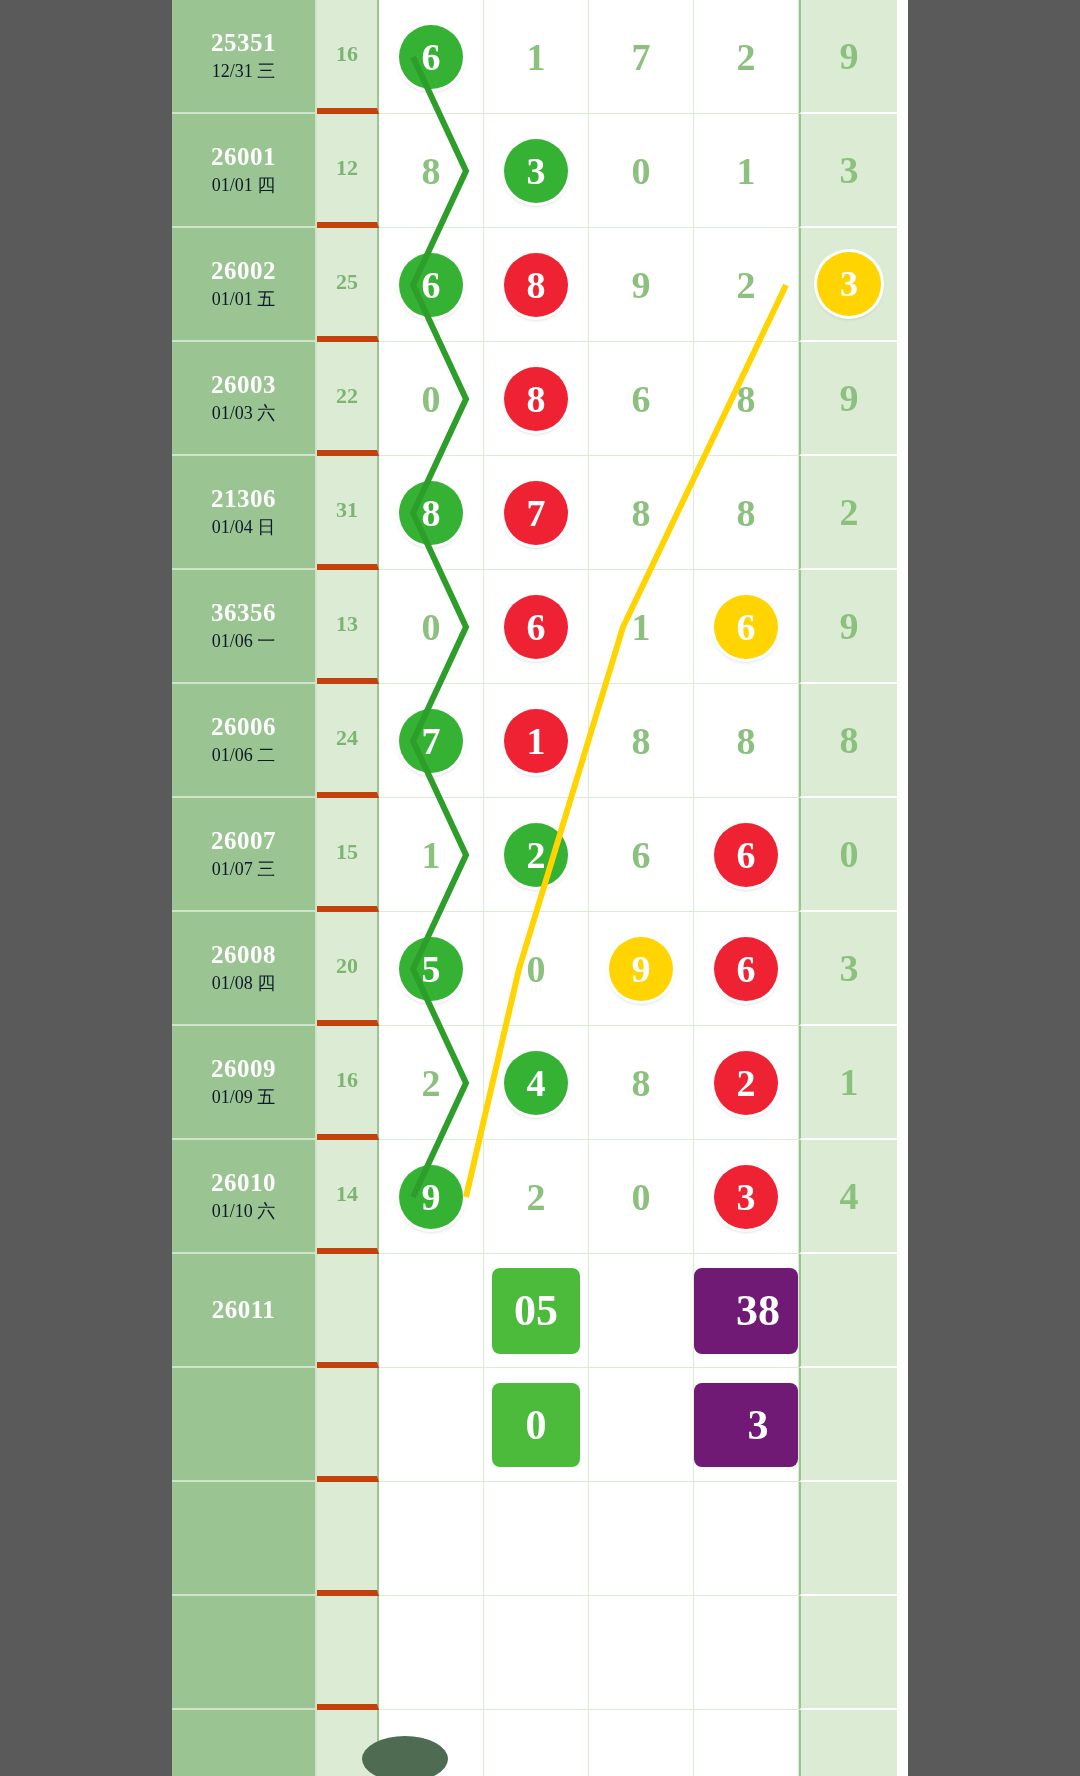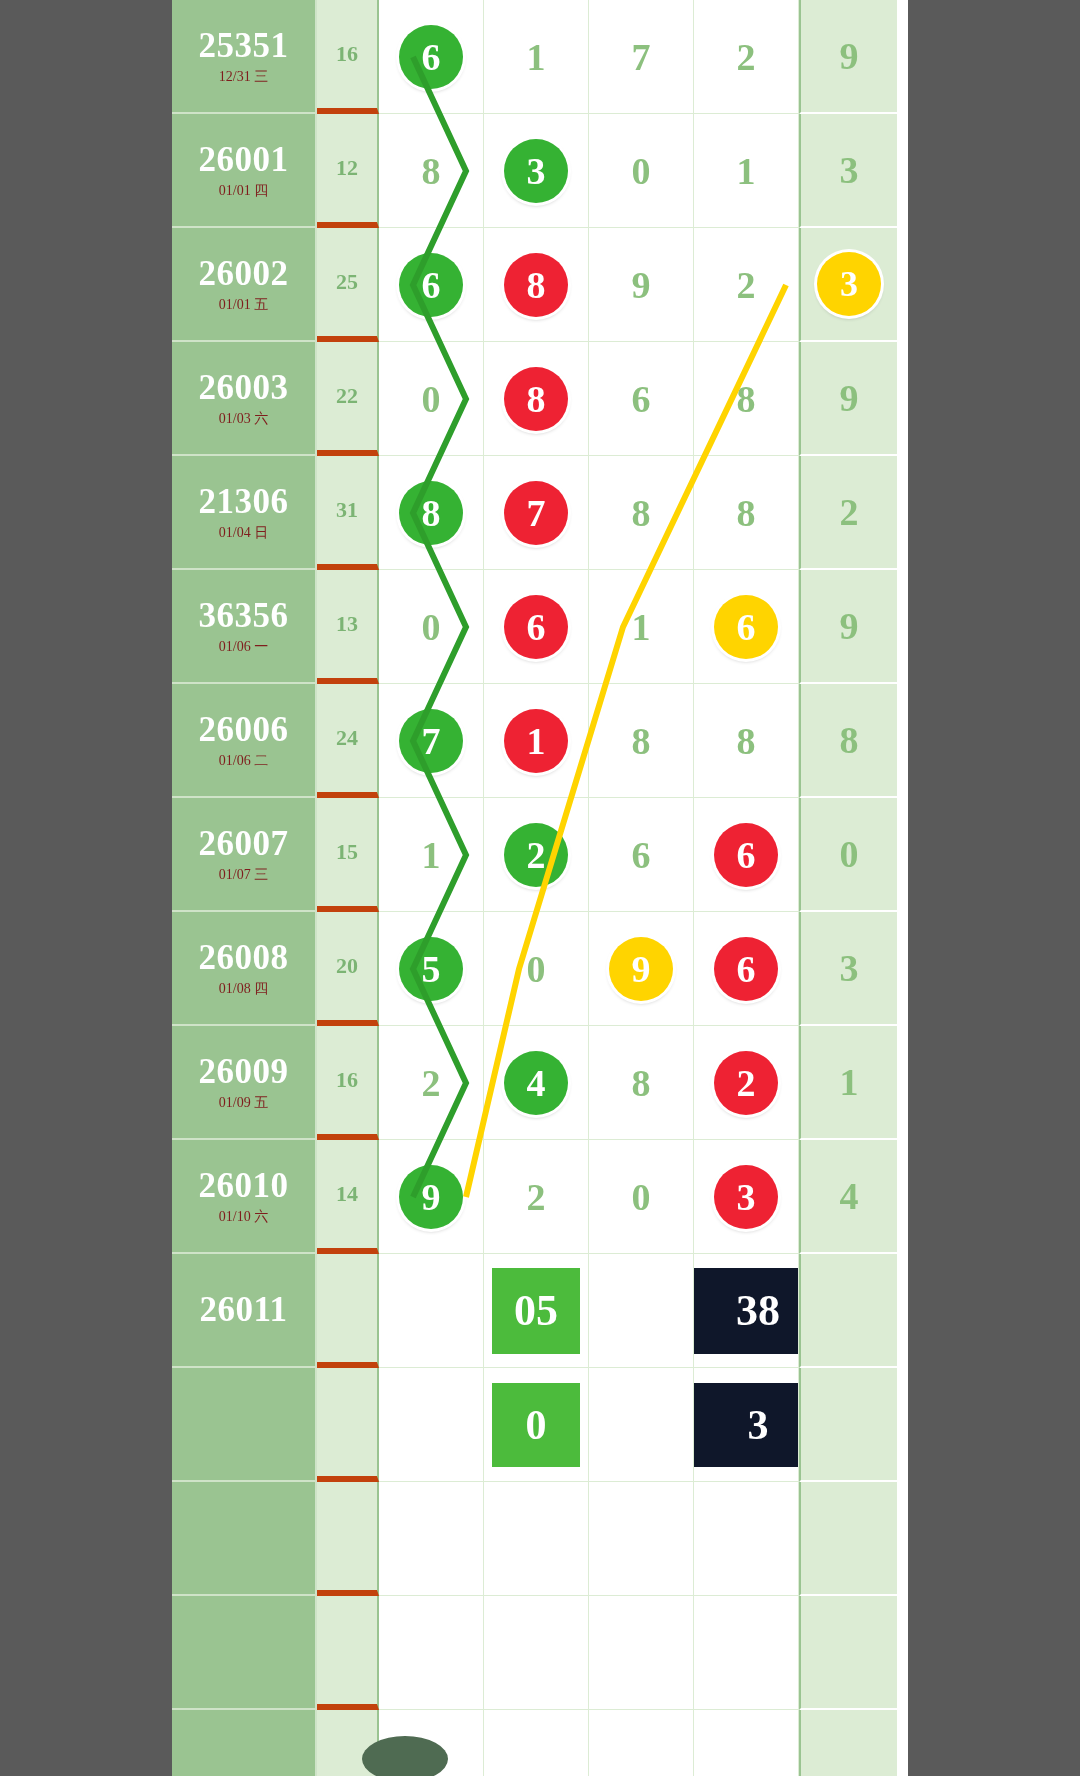--- a/index.html
+++ b/index.html
@@ -6,22 +6,22 @@
   body{width:1080px;height:1776px;font-family:"Liberation Serif",serif;overflow:hidden;}
   #stage{position:relative;width:1080px;height:1776px;background:#5a5a5a;}
 
   .table-wrap{position:absolute;left:172px;top:0;width:736px;height:1776px;background:#ffffff;}
 
   .row{position:relative;display:flex;height:114px;box-sizing:border-box;}
 
   .c-issue{width:145px;box-sizing:border-box;background:#9ac491;
            border-bottom:2px solid #cfe3c8;border-right:2px solid #cfe3c8;
            display:flex;flex-direction:column;align-items:center;justify-content:center;}
-  .c-issue .num{color:#ffffff;font-size:35px;font-weight:bold;letter-spacing:.5px;line-height:1.15;}
-  .c-issue .date{color:#7f1d1d;font-size:14px;line-height:1.3;margin-top:2px;}
+  .c-issue .num{color:#ffffff;font-size:25px;font-weight:bold;letter-spacing:.5px;line-height:1.15;}
+  .c-issue .date{color:#0f172a;font-size:18px;line-height:1.3;margin-top:2px;}
 
   .c-sum{width:62px;box-sizing:border-box;background:#dcecd4;
          border-bottom:6px solid #c2410c;border-right:2px solid #9ac491;
          display:flex;align-items:center;justify-content:center;
          color:#7cb474;font-size:22px;font-weight:bold;}
 
   .c-ball{width:105px;box-sizing:border-box;background:#ffffff;
           border-bottom:1px solid #dcecd4;border-right:1px solid #dcecd4;
           display:flex;align-items:center;justify-content:center;position:relative;}
 
@@ -37,23 +37,23 @@
         box-shadow:0 0 0 3px #ffffff, 0 2px 4px rgba(0,0,0,.30);}
   .ball.green{background:#35b233;}
   .ball.red{background:#ee2233;}
   .ball.yellow{background:#ffd400;color:#ffffff;}
 
   .c-last .ball{font-size:36px;}
 
   
   .sumrow .c-ball{background:#ffffff;}
   .blk{width:88px;height:86px;display:flex;align-items:center;justify-content:center;
-       font-size:44px;font-weight:bold;color:#ffffff;}
+       font-size:44px;font-weight:bold;color:#ffffff;border-radius:8px;}
   .blk.green{background:#4cbb3c;}
-  .blk.red{background:#0f172a;padding-left:24px;}
+  .blk.red{background:#701a75;padding-left:24px;}
   .blk.small{height:84px;font-size:42px;}
 
   .emptyrow .c-issue{background:#9ac491;}
   .emptyrow .c-sum{background:#dcecd4;}
   .emptyrow .c-last{background:#dcecd4;}
 
   svg.lines{position:absolute;left:0;top:0;width:736px;height:1776px;pointer-events:none;}
 
   .bottom-oval{position:absolute;left:190px;bottom:-6px;width:86px;height:46px;
                border-radius:50%;background:#4f6b52;}

